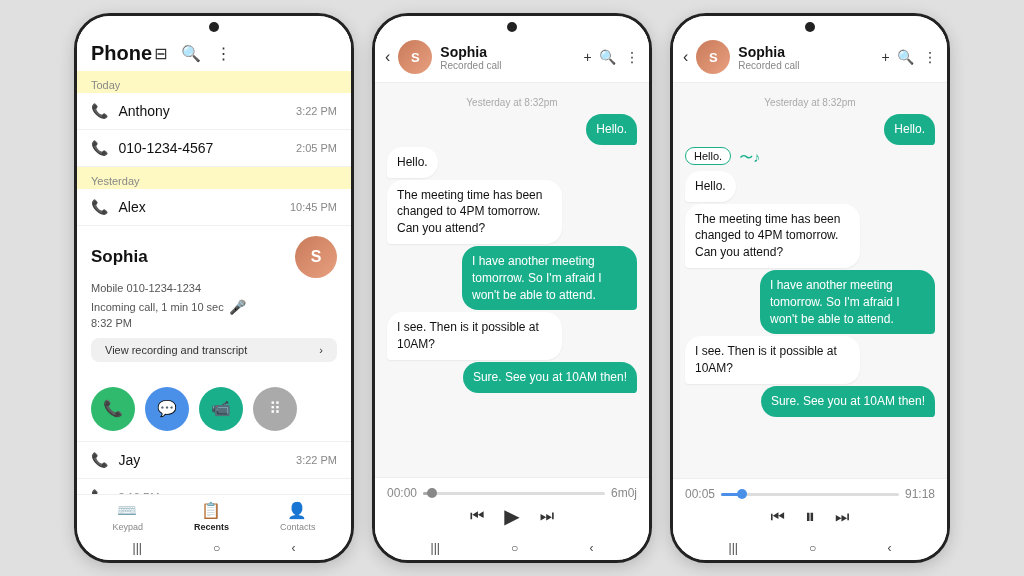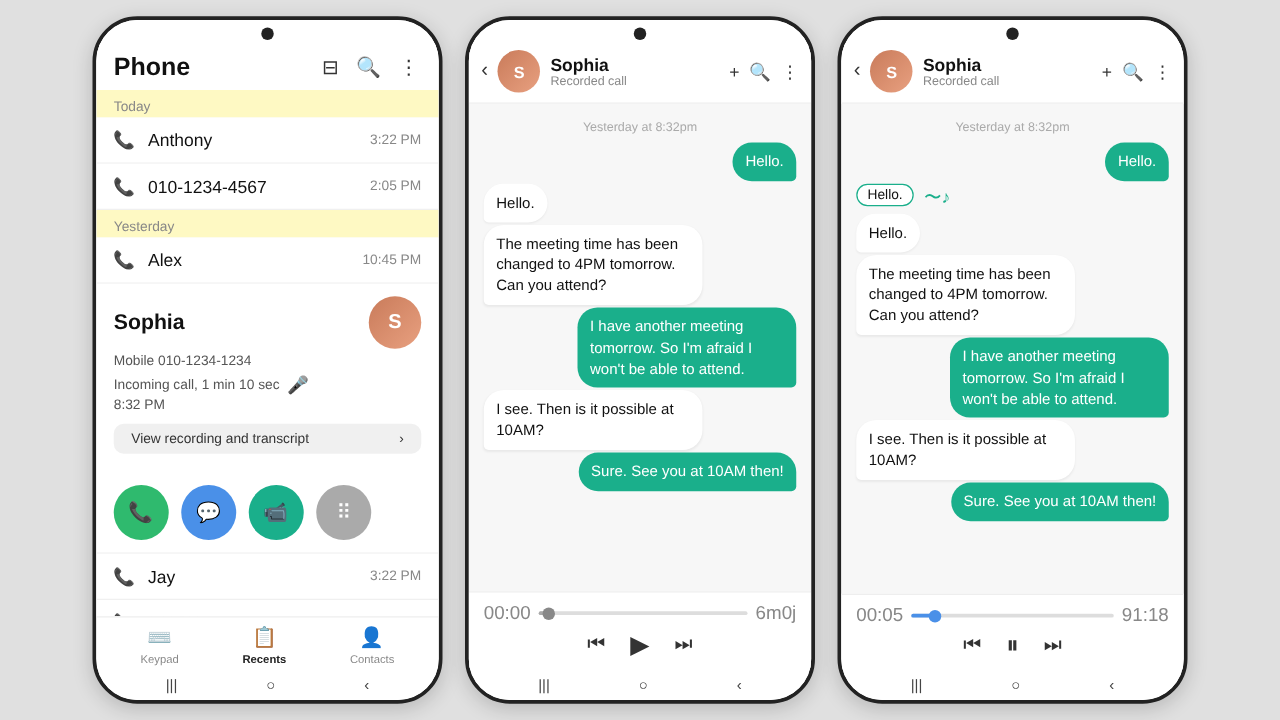--- a/index.html
+++ b/index.html
@@ -48,21 +48,20 @@
       flex: 1;
       display: flex;
       flex-direction: column;
       overflow: hidden;
       background: #f7f7f7;
     }
     
     .recents-header {
       display: flex;
       align-items: center;
-      justify-content: space-between;
       padding: 10px 14px 6px 14px;
       background: #fff;
     }
     .recents-title {
       font-size: 20px;
       font-weight: 700;
       color: #111;
     }
     .header-icons {
       display: flex;
@@ -268,21 +267,21 @@
       background: #fff;
       padding: 8px 12px;
       border-top: 1px solid #eee;
     }
     .player-progress {
       display: flex;
       align-items: center;
       gap: 6px;
       margin-bottom: 4px;
     }
-    .progress-time { font-size: 15px; color: #888; }
+    .progress-time { font-size: 12px; color: #888; }
     .progress-bar-wrap {
       flex: 1;
       height: 3px;
       background: #ddd;
       border-radius: 2px;
       position: relative;
     }
     .progress-bar-fill {
       height: 100%;
       background: #aaa;

